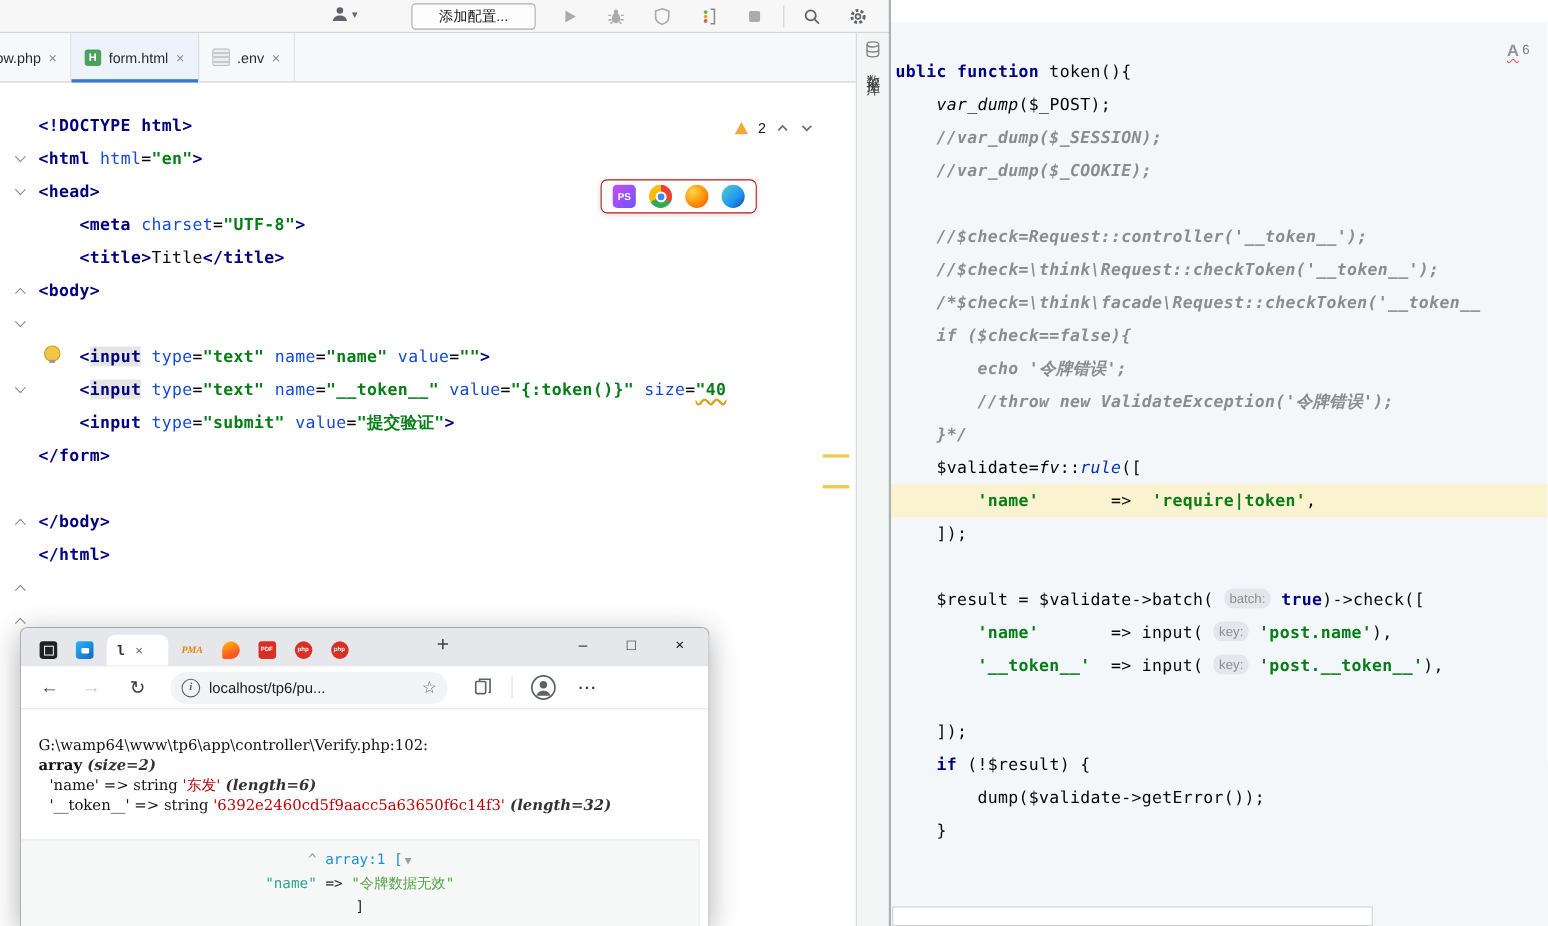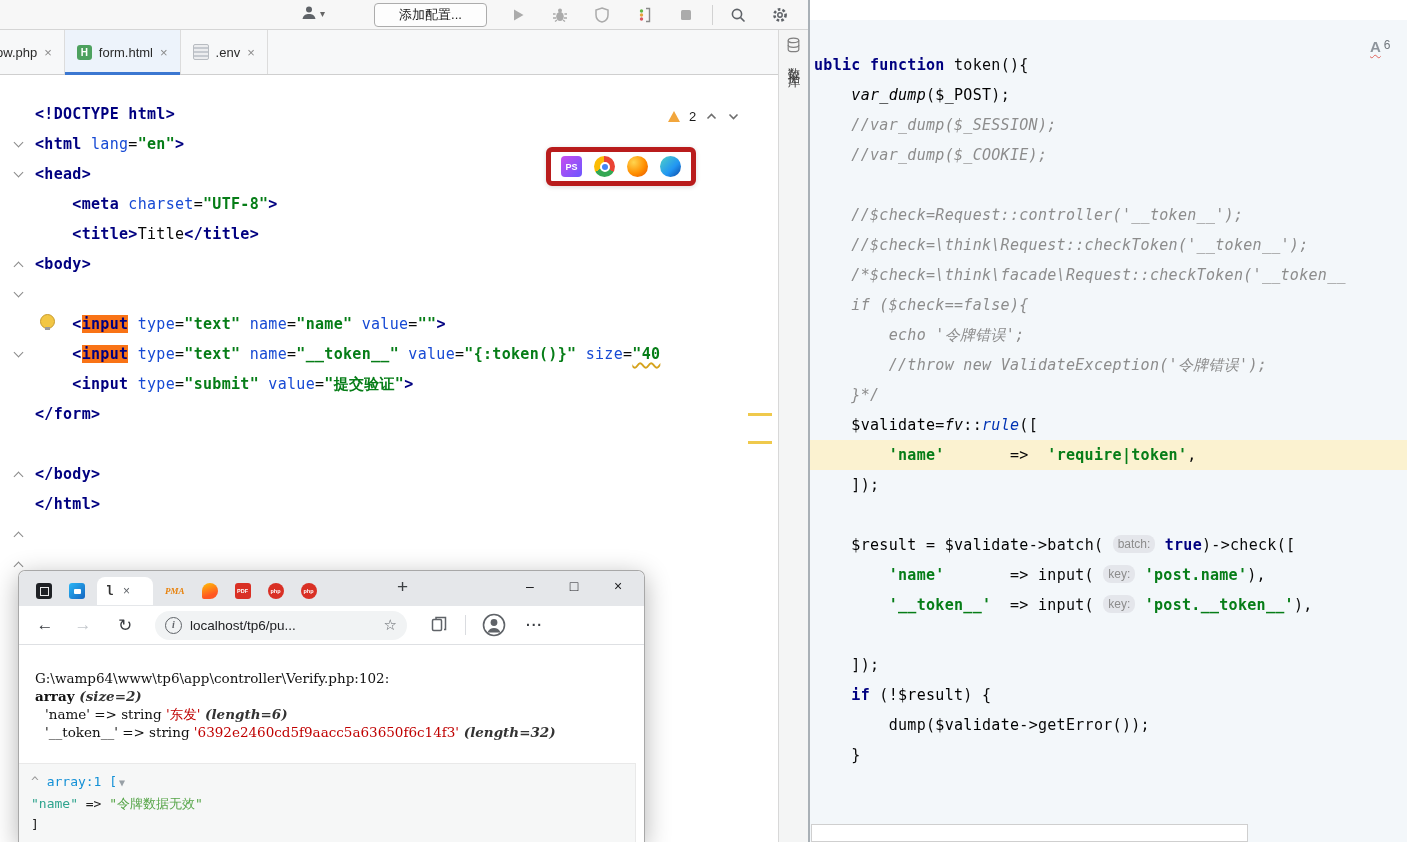--- a/index.html
+++ b/index.html
@@ -40,45 +40,45 @@
   .code-line{height:30px;line-height:30px;white-space:pre;
              font-family:"DejaVu Sans Mono",monospace;font-size:15px;letter-spacing:.3px;color:#000;}
   #left-lines .code-line{padding-left:35px;}
   #right-lines .code-line{padding-left:4px;}
   .hl-line{background:#FBF2D0;}
   .tok-tag{color:#000080;font-weight:700;}
   .tok-attr{color:#174AD4;}
   .tok-pl{color:#080808;}
   .tok-str{color:#067D17;font-weight:600;}
   .tok-strerr{color:#067D17;font-weight:600;text-decoration:underline wavy #D5A21C 1.5px;text-underline-offset:3px;}
-  .tok-hlw{color:#000080;font-weight:700;background:#f97316;}
+  .tok-hlw{color:#000080;font-weight:700;background:#e5e5e5;}
   .tok-kw{color:#000080;font-weight:700;}
-  .tok-cmt{color:#8C8C8C;font-style:italic;}
+  .tok-cmt{color:#8C8C8C;font-style:italic;font-weight:bold;}
   .tok-it{font-style:italic;color:#000;}
   .tok-var{color:#000;}
   .tok-mth{color:#0033B3;font-style:italic;}
   .tok-hint{display:inline-block;background:#E4E6EB;color:#8C8C8C;border-radius:8px;padding:0 5px;
             font:12px/18px "Liberation Sans",sans-serif;letter-spacing:0;transform:translateY(-2px);}
 
   .fold{position:absolute;left:15px;width:10px;height:10px;}
   .fold::before{content:"";display:block;width:6px;height:6px;border-right:1.6px solid #8a8a8a;border-bottom:1.6px solid #8a8a8a;}
   .fold.down::before{transform:rotate(45deg);}
   .fold.up::before{transform:rotate(-135deg);margin-top:4px;}
 
   .lbulb{position:absolute;left:40px;top:219px;width:13px;height:13px;border-radius:50%;
          background:#F2C644;border:1px solid #C79B2E;}
   .lbulb::after{content:"";position:absolute;left:3.5px;top:12px;width:5px;height:3px;background:#9a9a9a;}
 
   .warn-widget{position:absolute;left:668px;top:14px;display:flex;align-items:center;gap:9px;}
   .warn-tri{width:0;height:0;border-left:6.5px solid transparent;border-right:6.5px solid transparent;
             border-bottom:11px solid #F2A63C;}
   .warn-count{font-size:13px;color:#1a1a1a;}
 
-  .browser-popup{position:absolute;left:546px;top:52px;display:flex;align-items:center;gap:12px;
-                 background:#fff;border:5px solid #b91c1c;border-radius:6px;padding:4px 10px;
+  .browser-popup{position:absolute;left:546px;top:68px;display:flex;align-items:center;gap:12px;
+                 background:#fff;border:1px solid #b91c1c;border-radius:6px;padding:4px 10px;
                  box-shadow:0 1px 5px rgba(0,0,0,.14);}
   .bi{width:21px;height:21px;display:inline-flex;align-items:center;justify-content:center;}
   .bi-ps{border-radius:4px;background:linear-gradient(135deg,#C84CF0,#6B57FF);color:#fff;
          font:bold 9px "Liberation Sans",sans-serif;}
   .bi-chrome{border-radius:50%;background:conic-gradient(#EA4335 0 120deg,#34A853 120deg 240deg,#FBBC05 240deg 360deg);position:relative;}
   .bi-chrome::after{content:"";position:absolute;left:5.5px;top:5.5px;width:10px;height:10px;border-radius:50%;
                     background:#4285F4;border:2px solid #fff;box-sizing:border-box;}
   .bi-firefox{border-radius:50%;background:radial-gradient(circle at 32% 30%,#FFD54F,#FF8F00 55%,#E65100);}
   .bi-edge{border-radius:50%;background:linear-gradient(135deg,#4FD1C5,#2196F3 60%,#0D47A1);}
 
@@ -143,21 +143,21 @@
 
   .bcontent{position:absolute;left:0;top:74px;right:0;bottom:0;background:#fff;
             padding:24px 16px 0 16px;box-sizing:border-box;
             font-family:"DejaVu Serif",serif;font-size:13.5px;color:#111;line-height:18px;}
   .xarr b{font-weight:700;}
   .xarr i,.xl{font-style:italic;color:#333;font-weight:bold;}
   .xrow{padding-left:10px;}
   .xv{color:#C00000;}
   .tdump{margin:22px 0 0 -16px;width:617px;box-sizing:border-box;background:#F6F7F7;
          border-top:1px solid #E9E9E9;border-right:1px solid #E9E9E9;padding:7px 12px;
-         font-family:"DejaVu Sans Mono",monospace;font-size:13px;line-height:21px;color:#222;}
+         font-family:"DejaVu Sans Mono",monospace;font-size:13px;line-height:21px;color:#222;text-align:center;}
   .d-head{color:#1390D6;}
   .d-key{color:#2FA48E;}
   .d-val{color:#56A548;}
   .d-caret{color:#999;}
   .d-tgl{color:#98A0A6;font-size:10px;margin-left:2px;}
 </style>
 </head>
 <body>
 
 <div class="app">
@@ -229,21 +229,21 @@
     <div class="etab">
       <span class="ficon-env"></span>
       <span>.env</span>
       <span class="tclose">×</span>
     </div>
   </div>
 
   <div class="editor editor-left">
     <div class="code-lines" id="left-lines">
         <div class="code-line"><span class="tok-tag">&lt;!DOCTYPE html&gt;</span></div>
-        <div class="code-line"><span class="tok-tag">&lt;html </span><span class="tok-attr">lang</span><span class="tok-pl">=</span><span class="tok-str">"en"</span><span class="tok-tag">&gt;</span></div>
+        <div class="code-line"><span class="tok-tag">&lt;html </span><span class="tok-attr">html</span><span class="tok-pl">=</span><span class="tok-str">"en"</span><span class="tok-tag">&gt;</span></div>
         <div class="code-line"><span class="tok-tag">&lt;head&gt;</span></div>
         <div class="code-line"><span class="tok-pl">    </span><span class="tok-tag">&lt;meta </span><span class="tok-attr">charset</span><span class="tok-pl">=</span><span class="tok-str">"UTF-8"</span><span class="tok-tag">&gt;</span></div>
         <div class="code-line"><span class="tok-pl">    </span><span class="tok-tag">&lt;title&gt;</span><span class="tok-pl">Title</span><span class="tok-tag">&lt;/title&gt;</span></div>
         <div class="code-line"><span class="tok-tag">&lt;body&gt;</span></div>
         <div class="code-line"></div>
         <div class="code-line"><span class="tok-pl">    </span><span class="tok-tag">&lt;</span><span class="tok-hlw">input</span><span class="tok-pl"> </span><span class="tok-attr">type</span><span class="tok-pl">=</span><span class="tok-str">"text"</span><span class="tok-pl"> </span><span class="tok-attr">name</span><span class="tok-pl">=</span><span class="tok-str">"name"</span><span class="tok-pl"> </span><span class="tok-attr">value</span><span class="tok-pl">=</span><span class="tok-str">""</span><span class="tok-tag">&gt;</span></div>
         <div class="code-line"><span class="tok-pl">    </span><span class="tok-tag">&lt;</span><span class="tok-hlw">input</span><span class="tok-pl"> </span><span class="tok-attr">type</span><span class="tok-pl">=</span><span class="tok-str">"text"</span><span class="tok-pl"> </span><span class="tok-attr">name</span><span class="tok-pl">=</span><span class="tok-str">"__token__"</span><span class="tok-pl"> </span><span class="tok-attr">value</span><span class="tok-pl">=</span><span class="tok-str">"{:token()}"</span><span class="tok-pl"> </span><span class="tok-attr">size</span><span class="tok-pl">=</span><span class="tok-strerr">"40</span></div>
         <div class="code-line"><span class="tok-pl">    </span><span class="tok-tag">&lt;input </span><span class="tok-attr">type</span><span class="tok-pl">=</span><span class="tok-str">"submit"</span><span class="tok-pl"> </span><span class="tok-attr">value</span><span class="tok-pl">=</span><span class="tok-str">"提交验证"</span><span class="tok-tag">&gt;</span></div>
         <div class="code-line"><span class="tok-tag">&lt;/form&gt;</span></div>
         <div class="code-line"></div>

